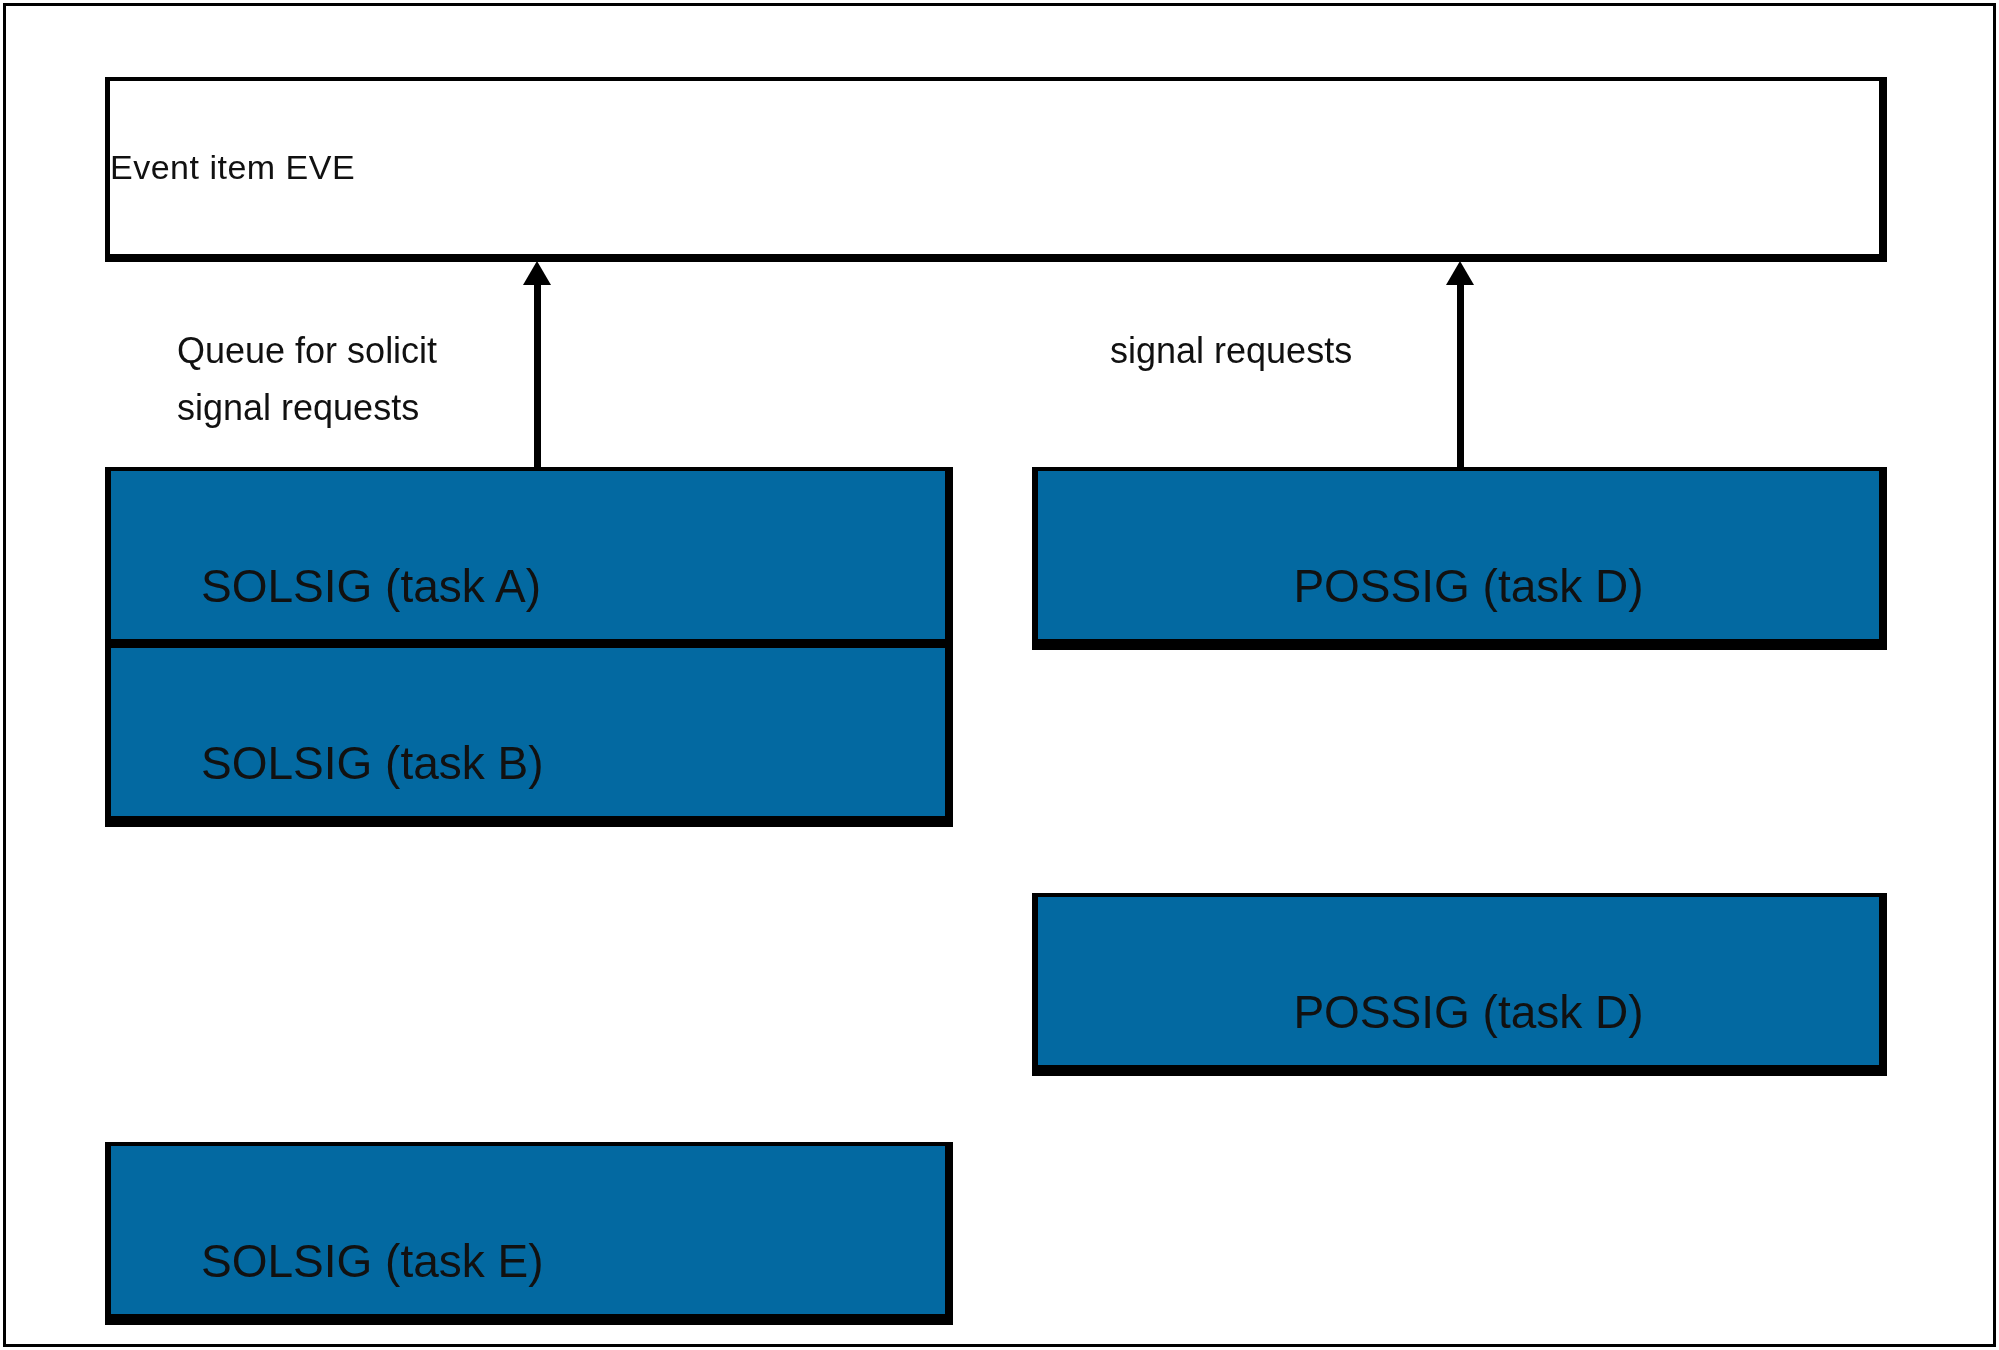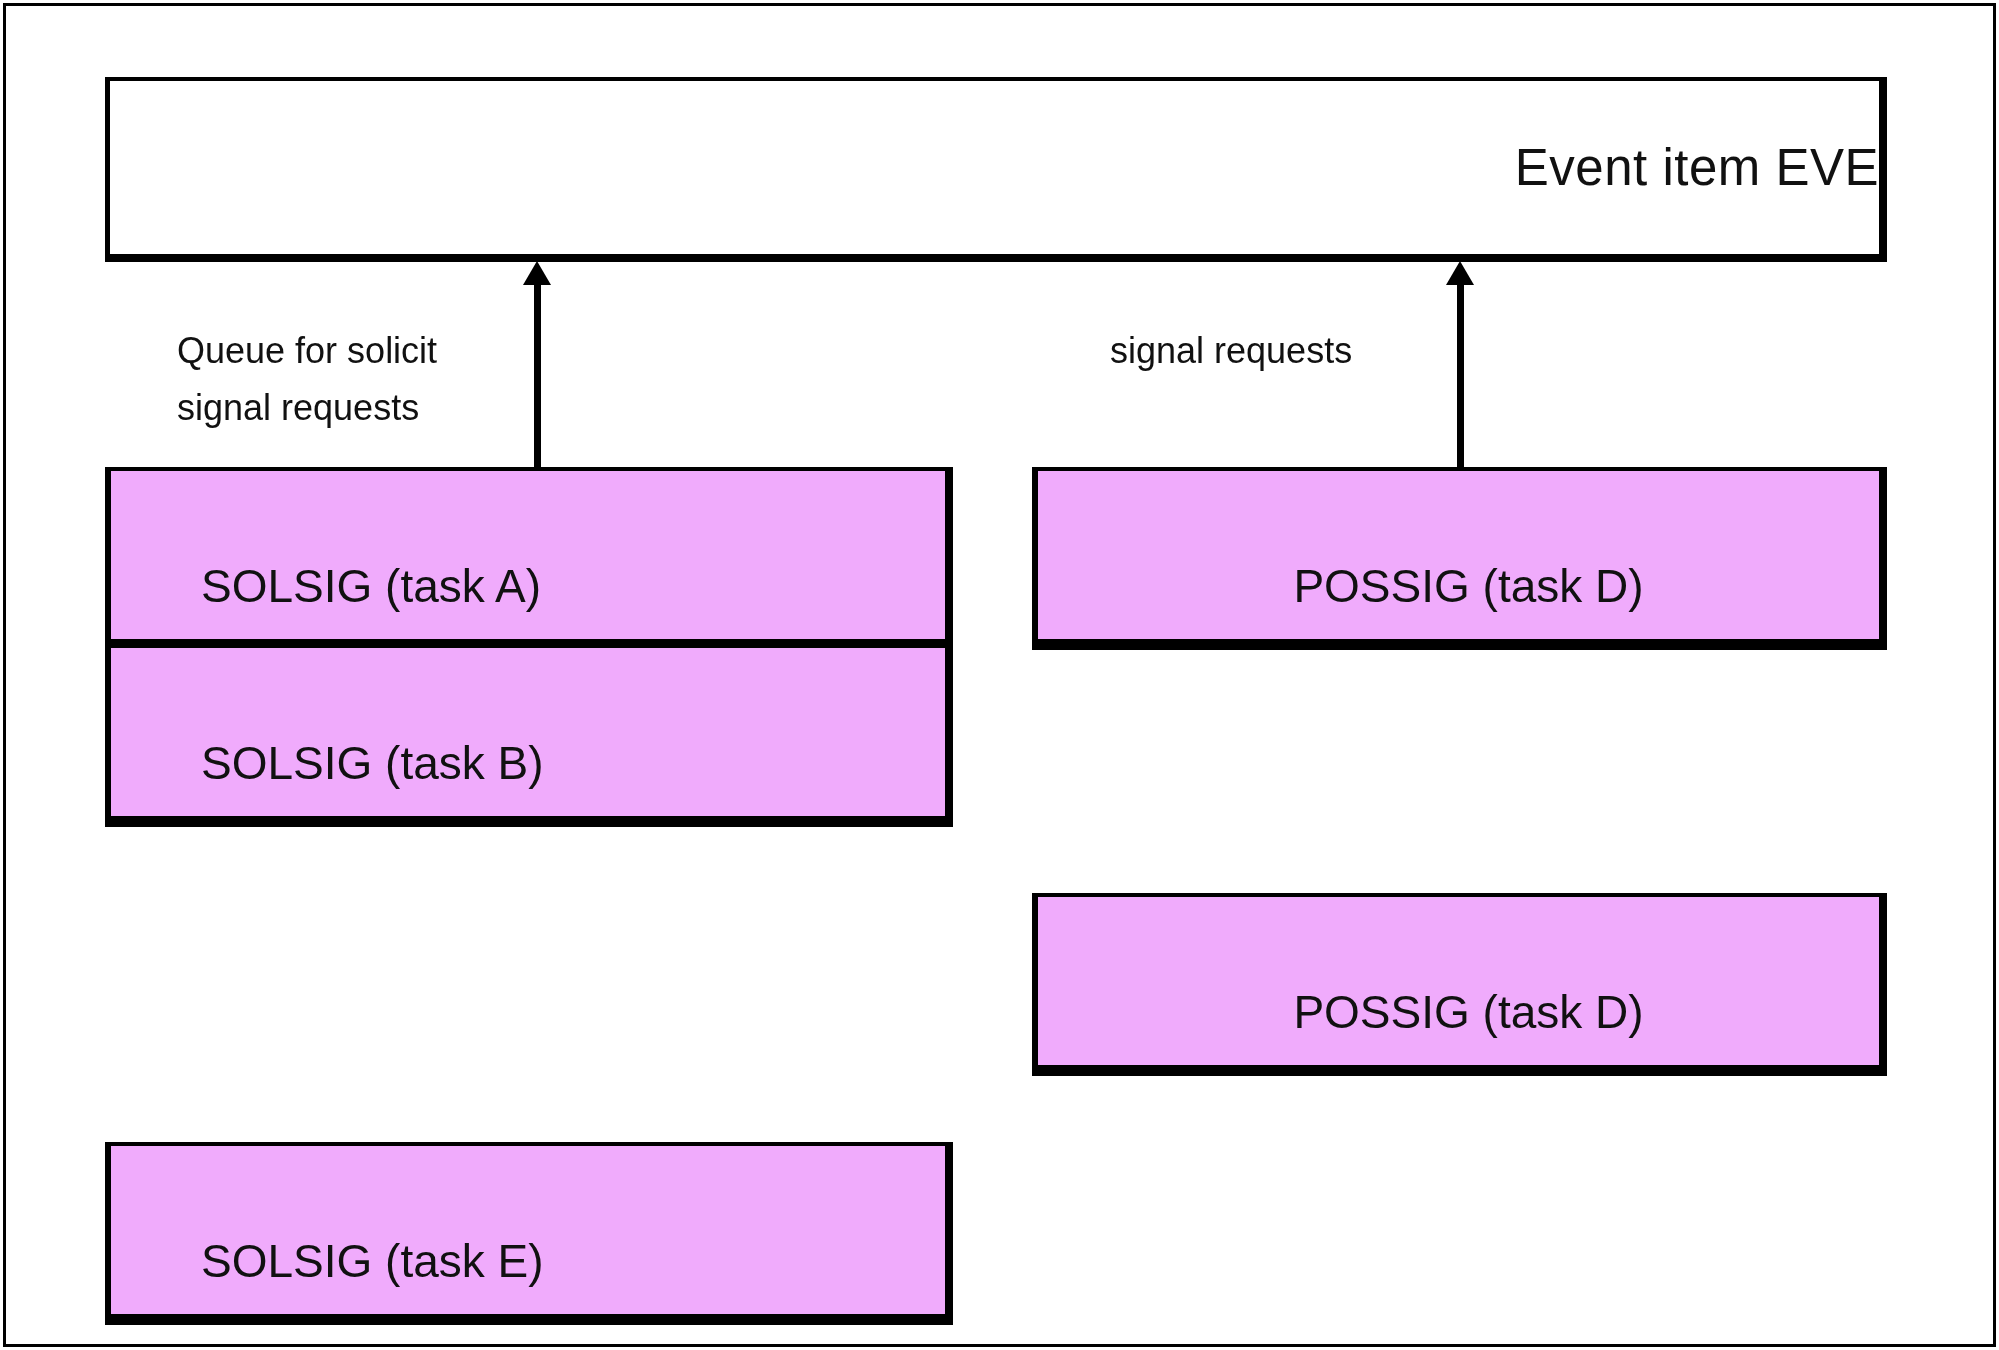--- a/index.html
+++ b/index.html
@@ -24,22 +24,22 @@
     box-sizing: border-box;
     left: 105px; top: 77px;
     width: 1782px; height: 185px;
     background: #ffffff;
     border: 4px solid #000;
     border-left-width: 5px;
     border-right-width: 8px;
     border-bottom-width: 8px;
     display: flex;
     align-items: center;
-    justify-content: flex-end;
-    font-size: 51px;
+    justify-content: flex-start;
+    font-size: 34px;
     letter-spacing: 0.5px;
   }
   
   .q-label {
     position: absolute;
     top: 322px;
     font-size: 36px;
     line-height: 57px;
     white-space: nowrap;
   }
@@ -68,21 +68,21 @@
     width: 7px;
     flex: 1;
     margin-top: -6px;
     background: #000;
   }
   
   .qbox {
     position: absolute;
     box-sizing: border-box;
     height: 183px;
-    background: #f0abfc;
+    background: #0369a1;
     border: 4px solid #000;
     border-left-width: 6px;
     border-right-width: 8px;
     border-bottom-width: 11px;
     font-size: 46px;
     padding-top: 88px;
     white-space: nowrap;
   }
   .qbox.col-left  { left: 105px;  width: 848px; padding-left: 90px; text-align: left; }
   .qbox.col-right { left: 1032px; width: 855px; text-align: center; padding-left: 20px; }

